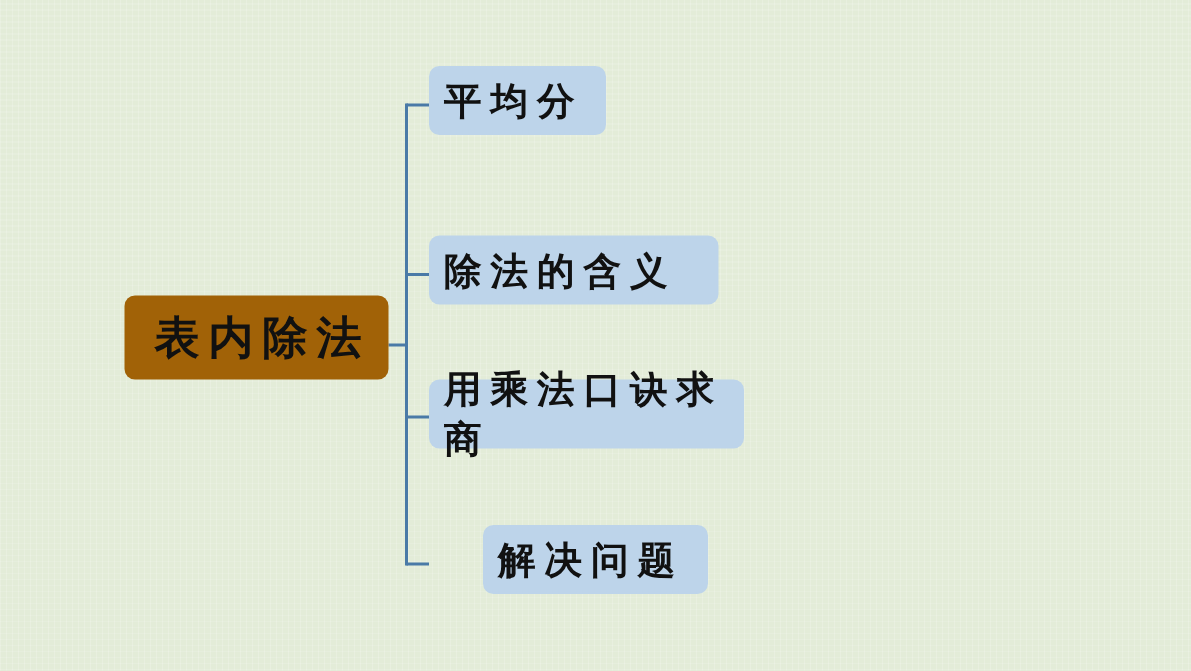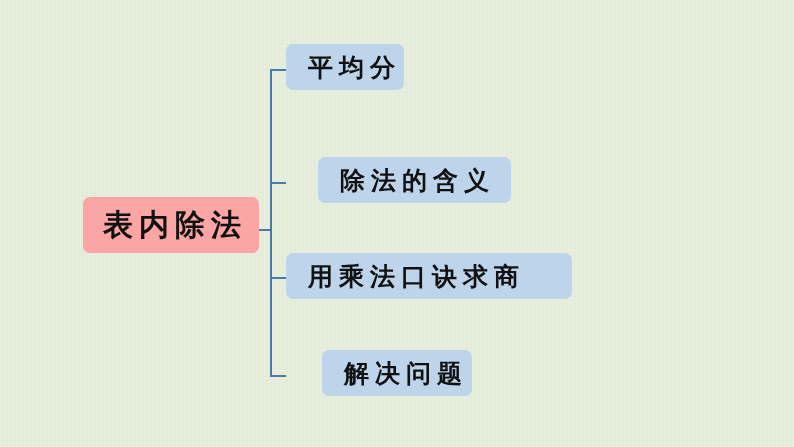--- a/index.html
+++ b/index.html
@@ -13,33 +13,33 @@
   }
   .node {
     position: absolute; box-sizing: border-box;
     display: flex; align-items: center;
     color: #111;
     border-radius: 7px;
     letter-spacing: 6px;
   }
   .root {
     left: 83px; top: 197px; width: 176px; height: 56px;
-    background: #fca5a5;
+    background: #a16207;
     font-size: 30px; font-weight: bold;
     padding-left: 20px;
   }
   .branch {
     left: 286px; height: 46px;
     background: #bdd4ea;
     font-size: 25px; font-weight: bold;
-    padding-left: 22px;
+    padding-left: 10px;
   }
   .b1 { top: 44px; width: 118px; }
-  .b2 { top: 157px; width: 193px; margin-left: 32px; }
-  .b3 { top: 253px; width: 286px; }
+  .b2 { top: 157px; width: 193px; }
+  .b3 { top: 253px; width: 210px; }
   .b4 { top: 350px; width: 150px; margin-left: 36px; }
   .line { position: absolute; background: #4a7aa7; }
   .v-line { left: 270px; top: 69px; width: 2px; height: 308px; }
   .root-stub { left: 259px; top: 229px; width: 12px; height: 2px; }
   .stub { left: 271px; width: 15px; height: 2px; }
   .s1 { top: 69px; } .s2 { top: 182px; } .s3 { top: 277px; } .s4 { top: 375px; }
 </style>
 </head>
 <body>
 

